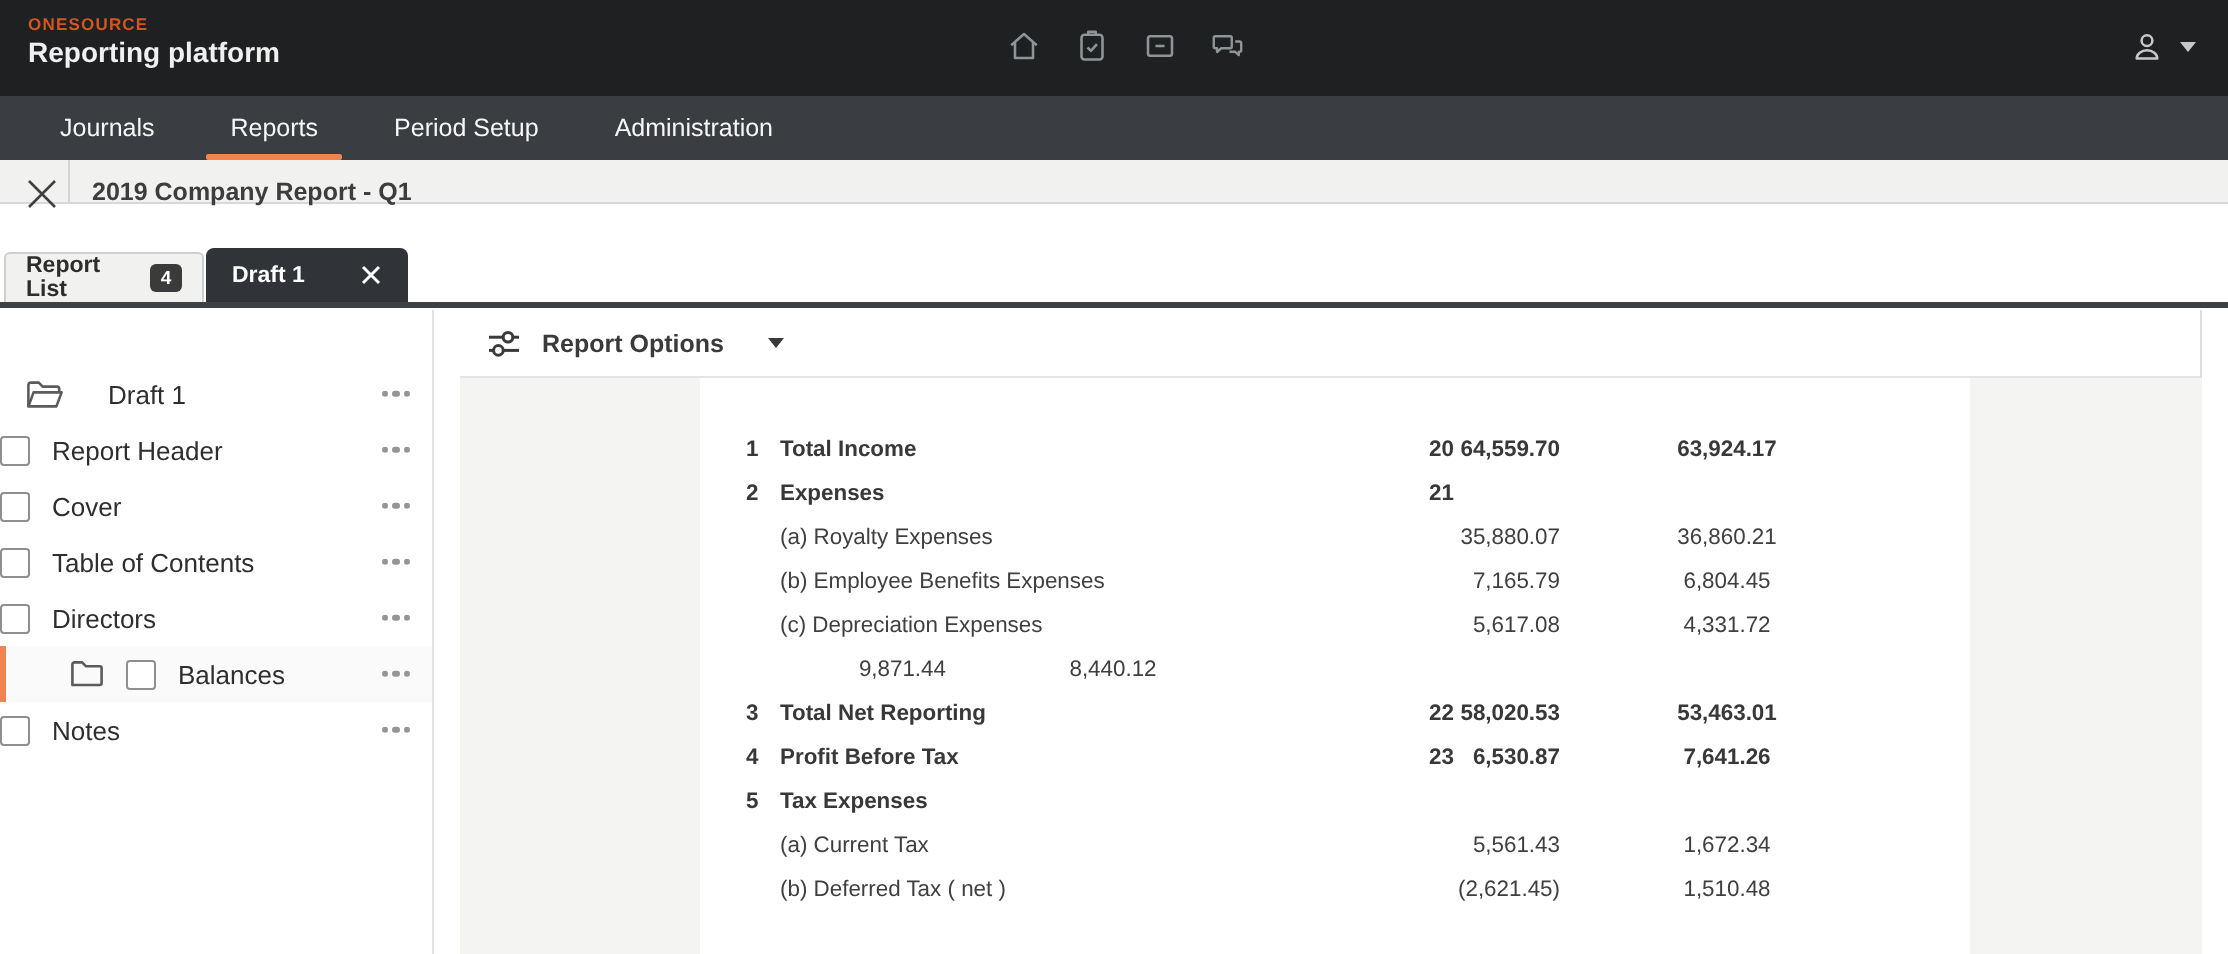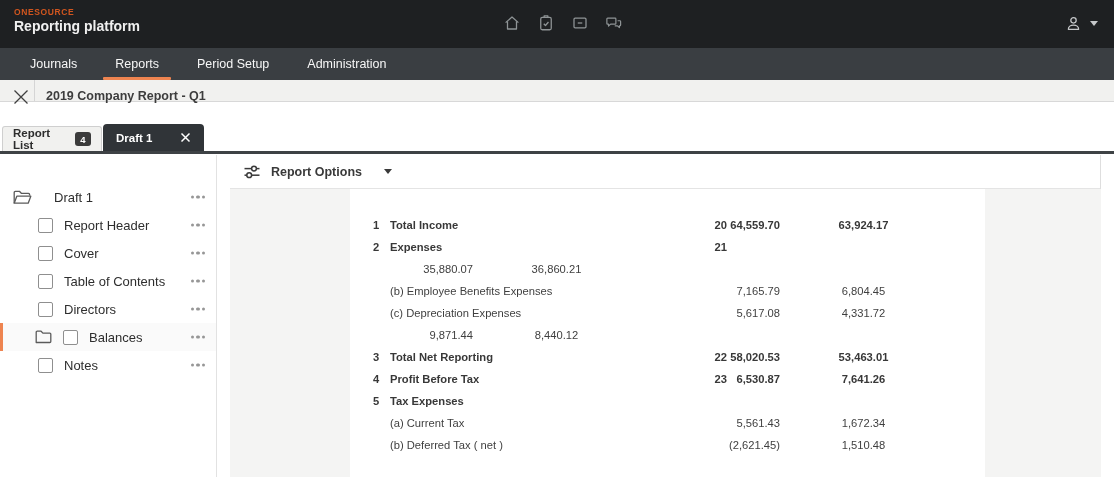--- a/index.html
+++ b/index.html
@@ -44,21 +44,21 @@
                font-size:9.5px; font-weight:bold; display:flex; align-items:center; justify-content:center; padding:0 4px; }
   .tab-draft { left:103px; height:27px; width:101px; background:#303438; border-radius:4px 4px 0 0; padding:0 13px; }
   .tab-draft .tab-label { font-size:11.5px; font-weight:bold; color:#fff; }
   .tab-close { margin-left:auto; width:11px; height:11px; display:flex; }
 
   
   .sidebar { position:absolute; left:0; top:155px; width:217px; bottom:0; background:#fff;
              border-right:1px solid #e2e2e2; padding-top:28px; }
   .side-row { position:relative; height:28px; display:flex; align-items:center; }
   .side-row.lv0 { padding-left:13px; }
-  .side-row.lv1 { padding-left:38px; }
+  .side-row.lv1 { }
   .side-row.selected { background:#fafafa; }
   .side-row .row-accent { display:none; }
   .side-row.selected .row-accent { display:block; position:absolute; left:0; top:0; bottom:0; width:3px; background:var(--accent); }
   .side-row.selected.lv1 { padding-left:35px; }
   .icon.folder { display:inline-flex; margin-right:11px; }
   .checkbox { width:15px; height:15px; border:1.4px solid #8f8f8f; border-radius:2px; background:#fff;
               display:inline-block; flex:0 0 auto; }
   .side-label { font-size:13px; color:#2e2e2e; margin-left:11px; white-space:nowrap; }
   .side-row .checkbox + .side-label { margin-left:11px; }
   .kebab { position:absolute; right:11px; top:50%; transform:translateY(-50%); display:flex; gap:2.2px; }
@@ -284,20 +284,21 @@
   </div>
         <div class="stmt-row bold">
     <span class="c-num">2</span>
     <span class="c-label">Expenses</span>
     <span class="c-code">21</span>
     <span class="c-val c-val1"></span>
     <span class="c-val c-val2"></span>
   </div>
         <div class="stmt-row">
     <span class="c-num"></span>
+    <span class="c-label">(a) Royalty Expenses</span>
     <span class="c-code"></span>
     <span class="c-val c-val1">35,880.07</span>
     <span class="c-val c-val2">36,860.21</span>
   </div>
         <div class="stmt-row">
     <span class="c-num"></span>
     <span class="c-label">(b) Employee Benefits Expenses</span>
     <span class="c-code"></span>
     <span class="c-val c-val1">7,165.79</span>
     <span class="c-val c-val2">6,804.45</span>

